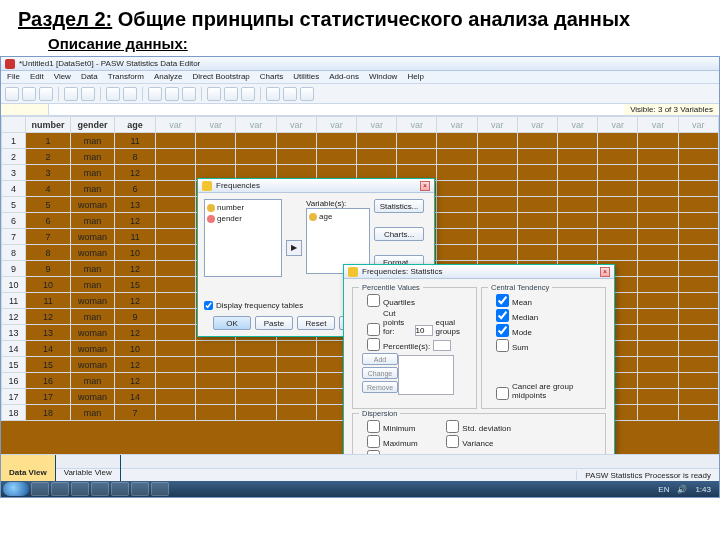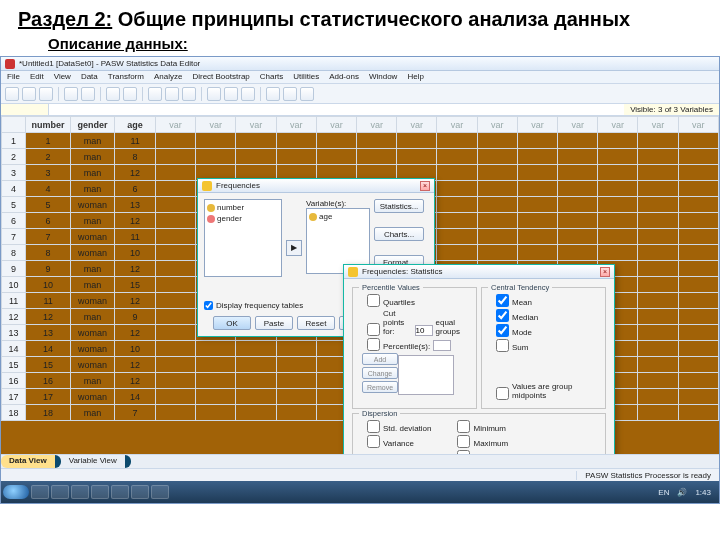--- a/index.html
+++ b/index.html
@@ -58,26 +58,26 @@
   .stat-top > div { flex: 1; }
   .row3 { display: flex; align-items: flex-end; gap: 3px; margin: 2px 8px; }
   .row3 input[type=text] { width: 18px; height: 11px; font-size: 8px; border: 1px solid #aab; }
   .pbox { background: #fff; border: 1px solid #aab; width: 56px; height: 40px; margin-top: 2px; }
   .pcol { display: flex; flex-direction: column; gap: 2px; margin-left: 3px; }
   .pcol .winbtn { width: 36px; font-size: 7px; height: 12px; line-height: 11px; color: #888; }
   .stat-bot { display: flex; flex-direction: column; }
   .stat-bot > div { flex: 1; }
   
   .tabs { background: #e9eef5; height: 14px; display: flex; border-top: 1px solid #cbd8e9; }
-  .tab { padding: 1px 8px; border-right: 6px solid #0c4a6e; font-size: 8px; border-radius: 6px; }
+  .tab { padding: 13px 8px; border-right: 1px solid #0c4a6e; font-size: 8px; }
   .tab.active { background: #ffe08c; font-weight: bold; }
   .statusbar { background: #eef2f8; height: 13px; display: flex; align-items: center; border-top: 1px solid #cbd8e9; font-size: 8px; }
   .statusbar .sp { flex: 1; }
   .statusbar .seg { padding: 0 8px; border-left: 1px solid #cbd8e9; }
-  .taskbar { background: linear-gradient(#3a5f87,#1e3a56); height: 22px; display: flex; align-items: center; padding: 0 2px; gap: 2px; }
+  .taskbar { background: linear-gradient(#3a5f87,#1e3a56); height: 16px; display: flex; align-items: center; padding: 0 2px; gap: 2px; }
   .start { width: 26px; height: 14px; border-radius: 8px; background: radial-gradient(circle at 40% 40%, #8fd0ff, #1b5a9e); }
   .tkbtn { width: 18px; height: 14px; background: rgba(255,255,255,.12); border: 1px solid rgba(255,255,255,.2); border-radius: 2px; }
   .taskbar .sp { flex: 1; }
   .tray { color: #d8e5f3; font-size: 8px; display: flex; gap: 8px; padding-right: 6px; }
 </style>
 </head>
 <body>
 
 <div class="slide-title">
   <span class="underline">Раздел 2:</span><span> Общие принципы статистического анализа данных</span>
@@ -619,52 +619,52 @@
                 <input type="checkbox" checked="" style="">
                 <span>Mode</span>
               </label>
             <label class="row3">
                 <input type="checkbox" style="">
                 <span>Sum</span>
               </label>
             <div style="height:26px"></div>
             <label class="row3">
                 <input type="checkbox" style="">
-                <span>Values are group midpoints</span>
+                <span>Cancel are group midpoints</span>
               </label>
           </div>
         </div>
         <div class="stat-bot">
           <div class="fieldset">
             <div class="legend">Dispersion</div>
             <div style="display:flex;gap:10px">
-              <div>
-                <label class="row3">
-                    <input type="checkbox" style="">
-                    <span>Std. deviation</span>
-                  </label>
-                <label class="row3">
-                    <input type="checkbox" style="">
-                    <span>Variance</span>
-                  </label>
-
-              </div>
               <div>
                 <label class="row3">
                     <input type="checkbox" style="">
                     <span>Minimum</span>
                   </label>
                 <label class="row3">
                     <input type="checkbox" style="">
                     <span>Maximum</span>
                   </label>
                 <label class="row3">
                     <input type="checkbox" style="">
                     <span>S.E. mean</span>
                   </label>
+              </div>
+              <div>
+                <label class="row3">
+                    <input type="checkbox" style="">
+                    <span>Std. deviation</span>
+                  </label>
+                <label class="row3">
+                    <input type="checkbox" style="">
+                    <span>Variance</span>
+                  </label>
+
               </div>
             </div>
           </div>
         </div>
 
       </div>
     </div>
   </div>
 
   <div class="tabs">

